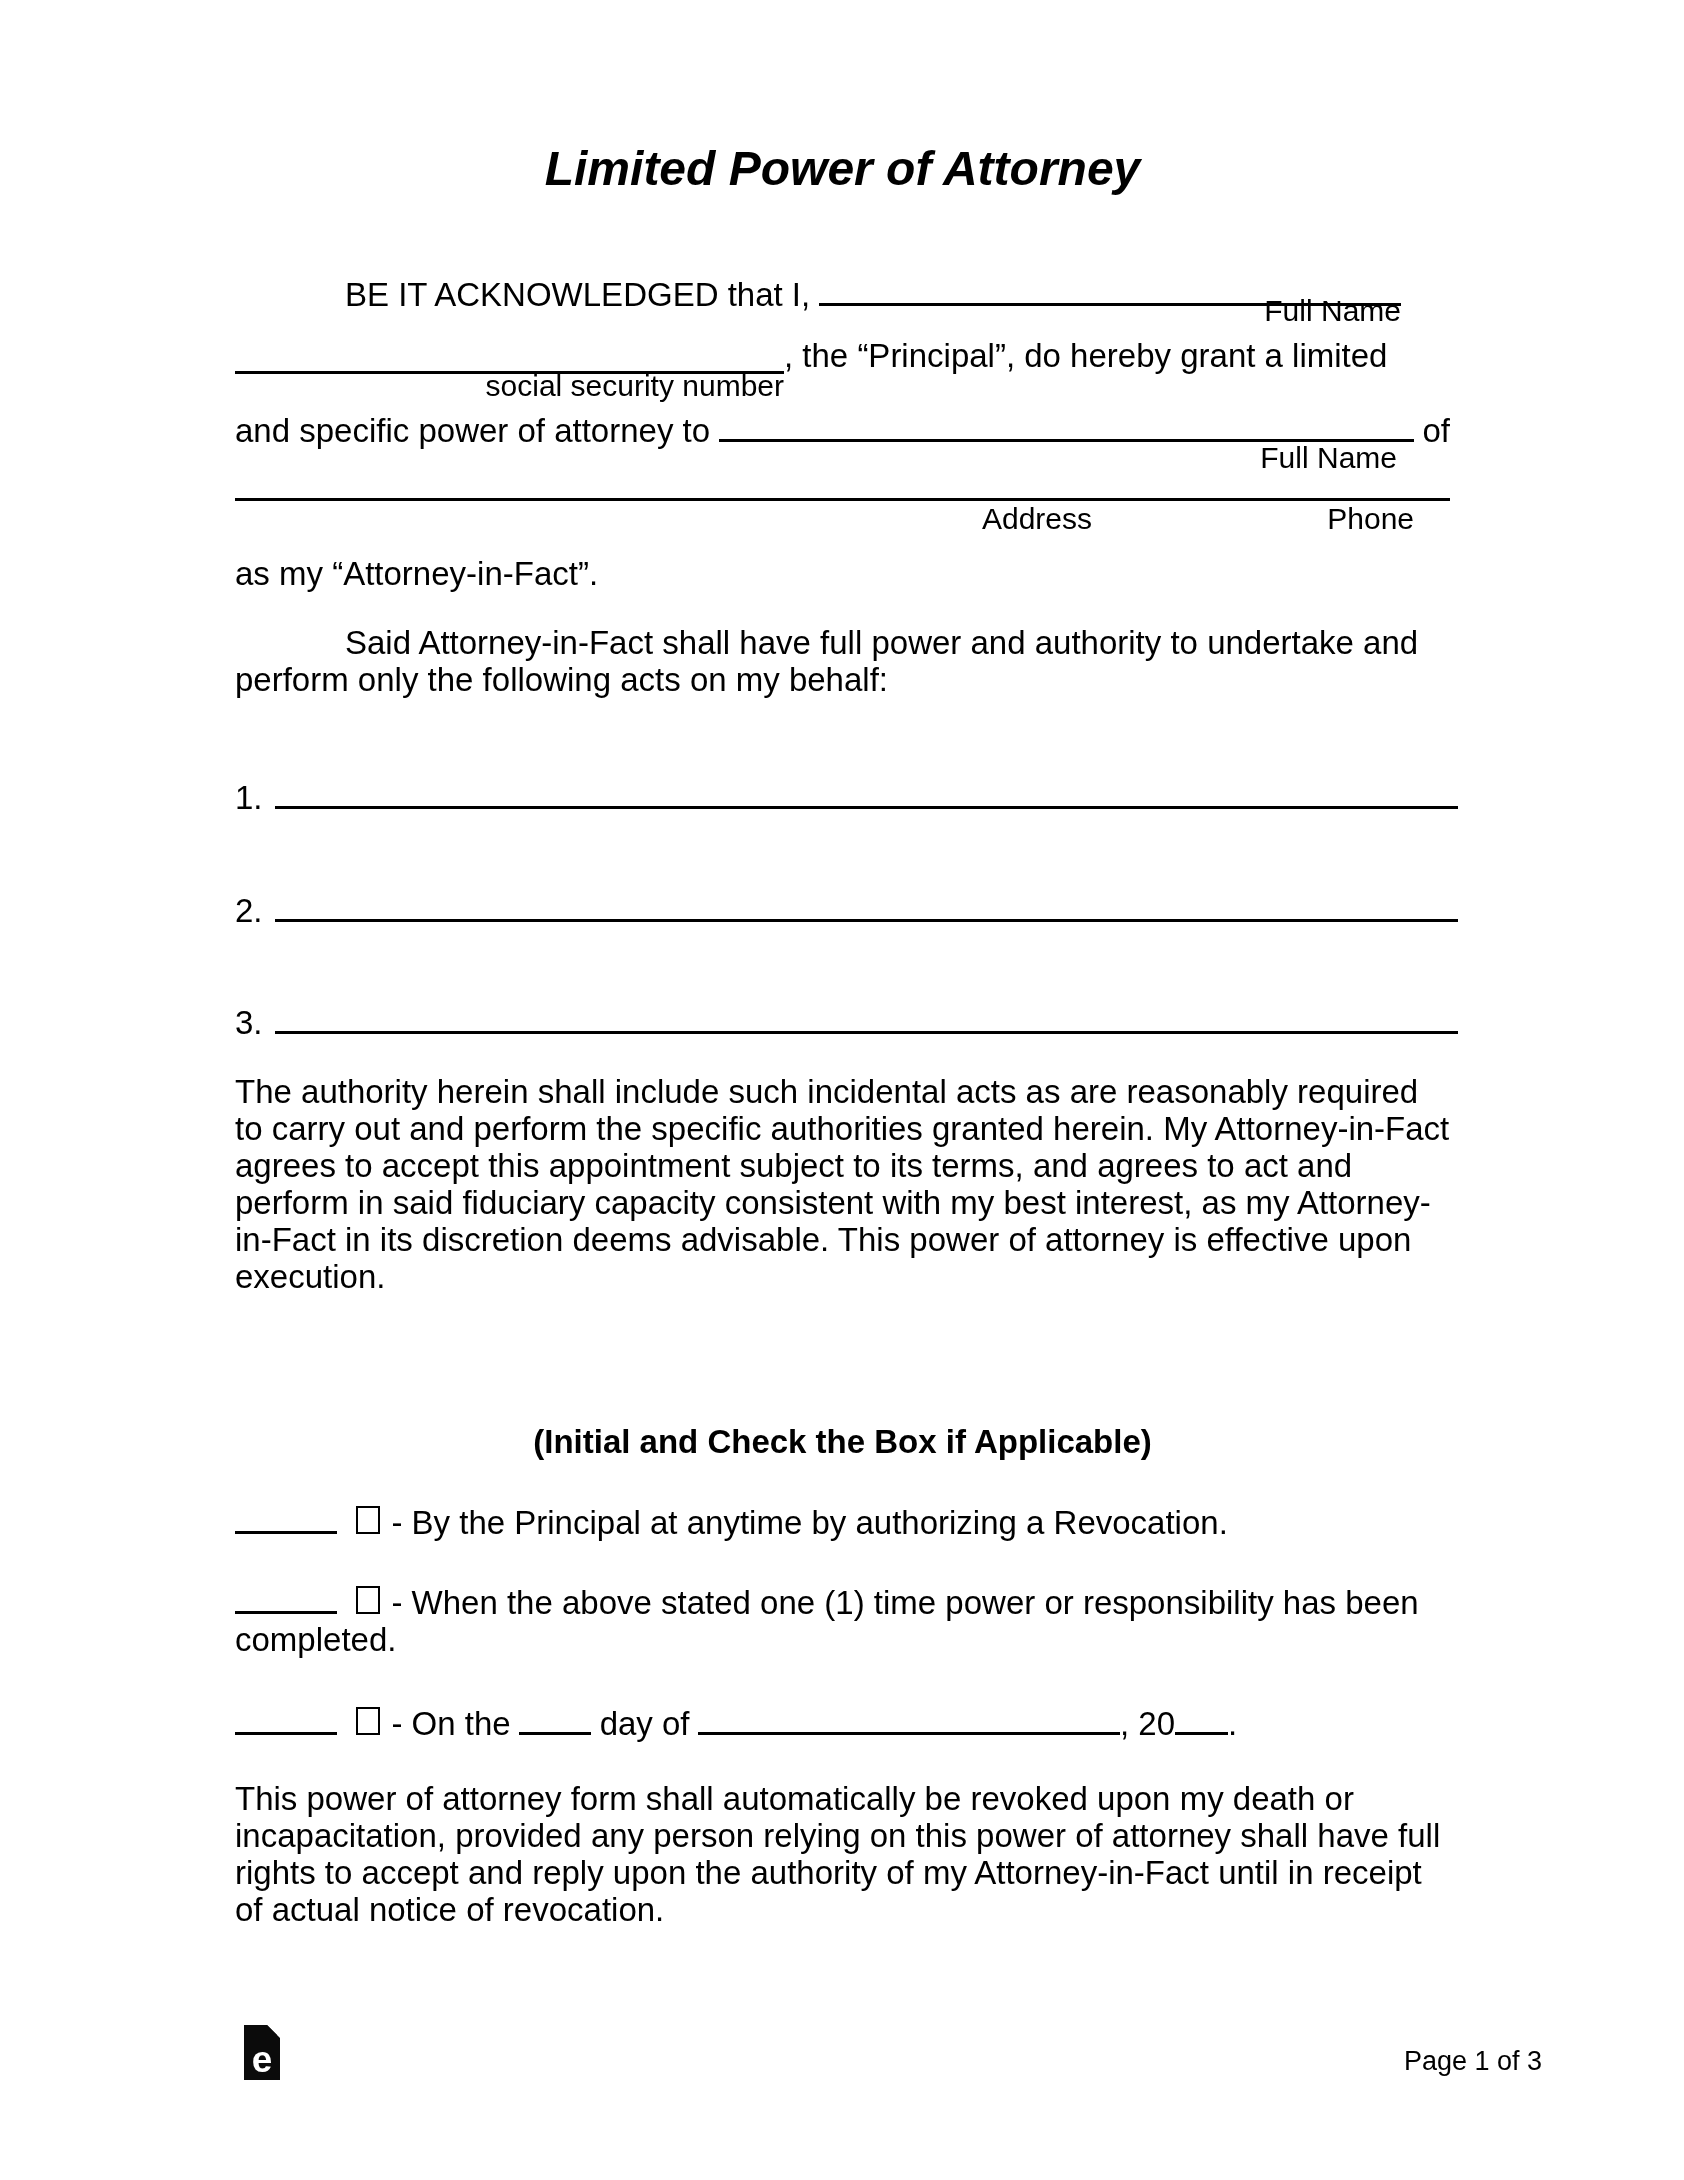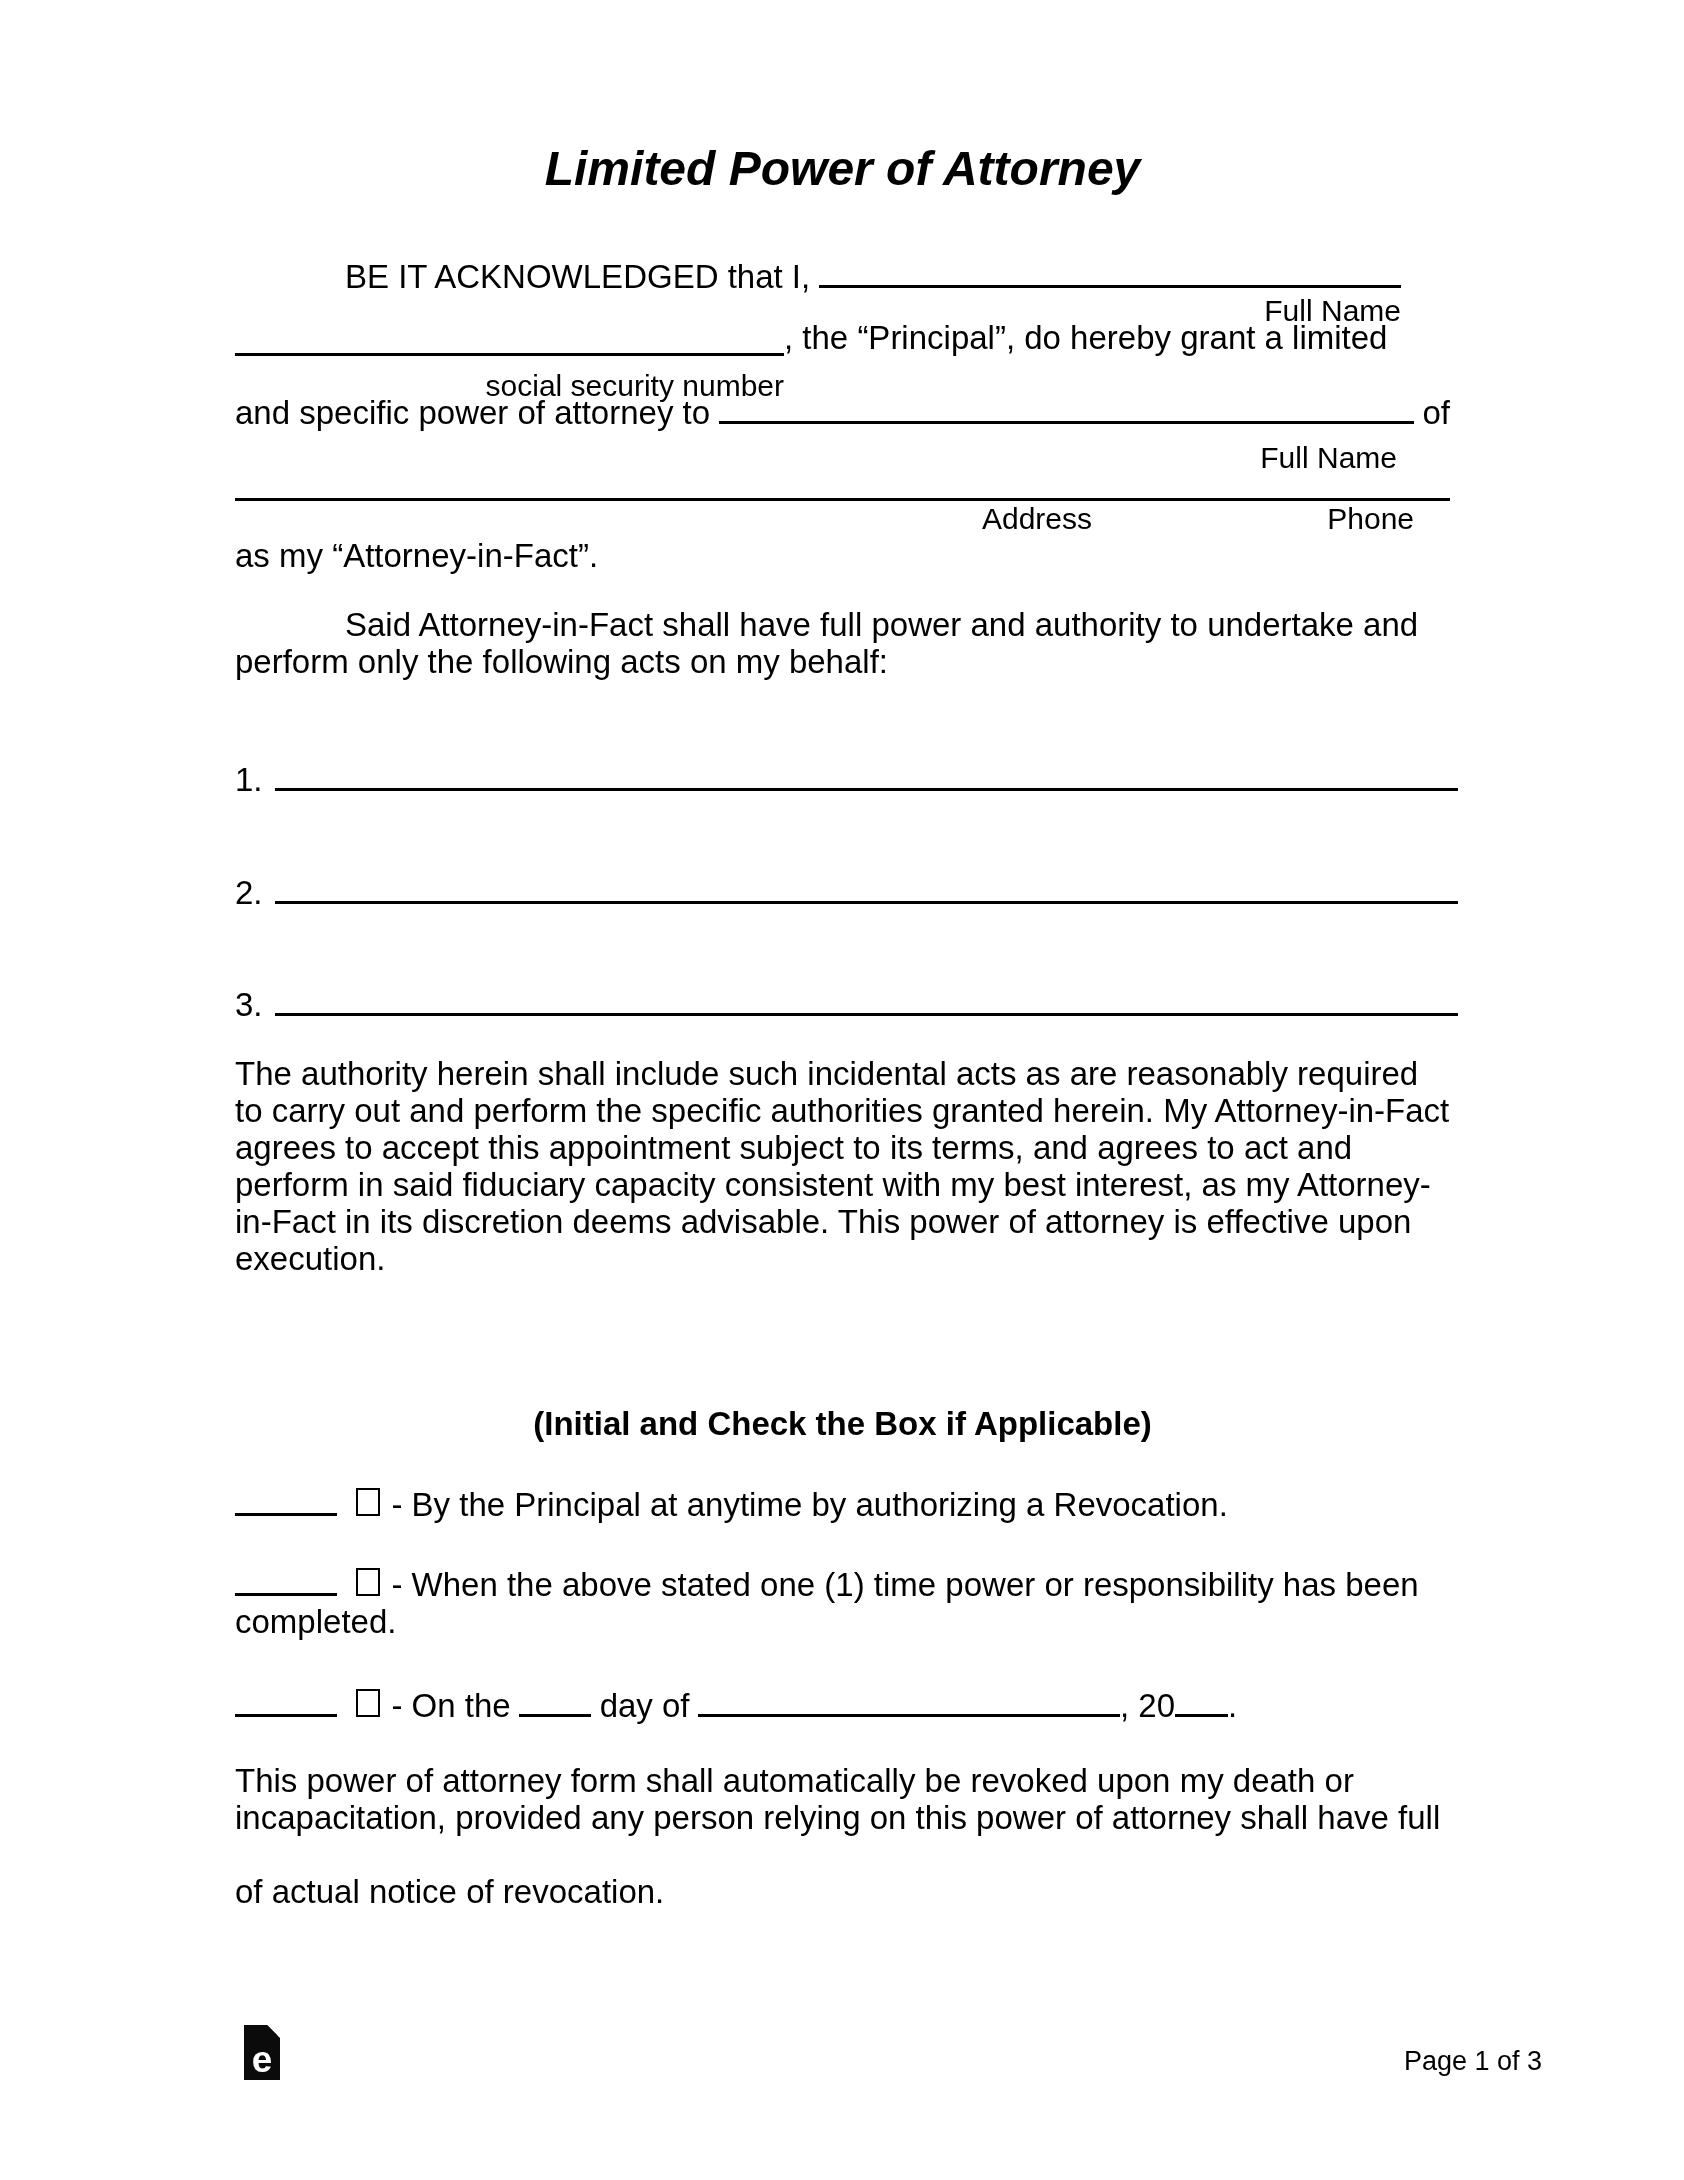--- a/index.html
+++ b/index.html
@@ -7,21 +7,21 @@
     position:relative;
     width:1685px; height:2181px;
     margin:0 auto;
     background:#ffffff;
     color:#000000;
     font-family:"Liberation Sans", "DejaVu Sans", sans-serif;
     font-size:33px;
     line-height:37px;
     overflow:hidden;
   }
-  .row { position:absolute; left:235px; right:235px; }
+  .row { position:absolute; left:235px; right:235px;margin-top:18px; }
   .flexrow { display:flex; align-items:baseline; }
   .blank {
     display:inline-block;
     border-bottom:3.4px solid #000;
     margin-bottom:-6.8px;
     height:1.7px;
   }
   .grow { flex:1 1 auto; }
   .small-label { font-size:30px; line-height:22px; text-align:right; position:absolute; }
   .bold { font-weight:bold; }
@@ -155,21 +155,21 @@
     <span>day of</span>
     <span class="blank ml10" style="width:422px;"></span>
     <span>, 20</span>
     <span class="blank" style="width:53px;"></span>
     <span>.</span>
   </div>
 
   <div class="row" style="top:1762px;">
     <span>This power of attorney form shall automatically be revoked upon my death or</span><br>
     <span>incapacitation, provided any person relying on this power of attorney shall have full</span><br>
-    <br>
+    <span>rights to accept and reply upon the authority of my Attorney-in-Fact until in receipt</span><br>
     <span>of actual notice of revocation.</span>
   </div>
 
   <div class="logo" style="left:244px; top:2025px;">
     <span class="fold-white"></span>
     <span class="fold-flap"></span>
     <span class="logo-letter">e</span>
   </div>
   <div class="footer-page" style="top:2046px;">Page 1 of 3</div>
 

